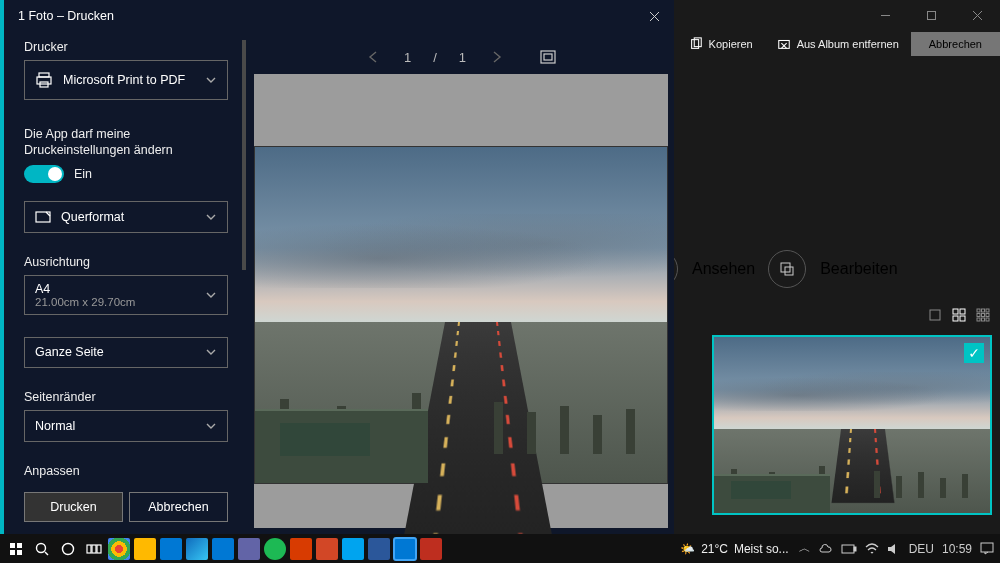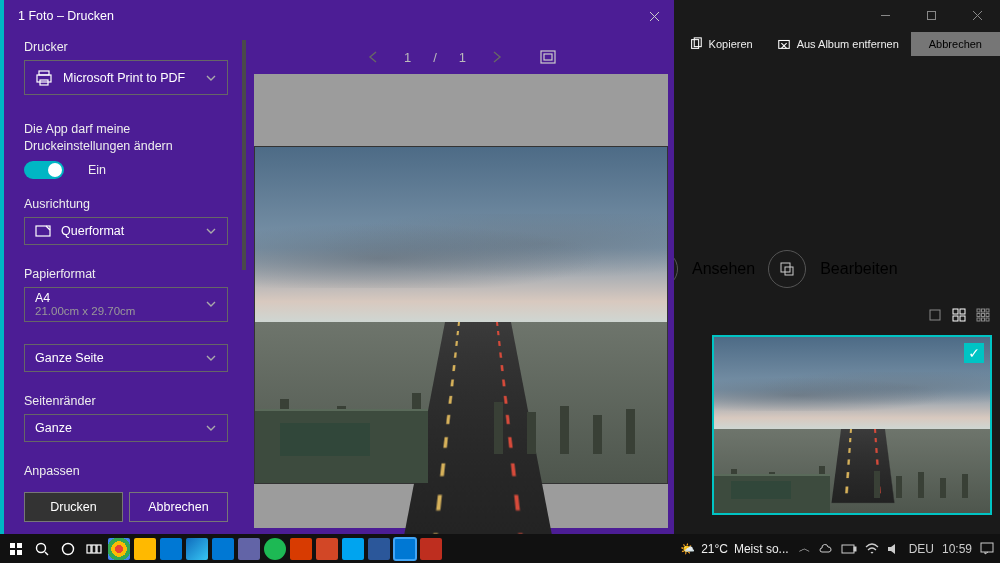--- a/index.html
+++ b/index.html
@@ -15,38 +15,38 @@
 .bg-actions { position: absolute; top: 250px; left: 640px; display: flex; gap: 13px; }
 .bg-action-row { display: flex; align-items: center; gap: 14px; }
 .bg-action-ic { width: 38px; height: 38px; border: 1px solid #555; border-radius: 50%; display: flex; align-items: center; justify-content: center; color: #aaa; }
 .bg-viewicons { position: absolute; top: 306px; right: 8px; display: flex; gap: 6px; }
 .bg-viewicons .vi { width: 18px; height: 18px; display:flex; align-items:center; justify-content:center; color: #888; font-size:14px; }
 .bg-viewicons .vi.active { color: #fff; }
 .bg-thumb { position: absolute; top: 335px; right: 8px; width: 280px; height: 180px; border: 2px solid #00c4c4; background: #556; }
 .bg-thumb-check { position: absolute; top: 6px; right: 6px; width: 20px; height: 20px; background: #00c4c4; display: flex; align-items: center; justify-content: center; color: #fff; font-size: 14px; }
 
 
-.dialog { position: absolute; top: 0; left: 0; width: 674px; height: 534px; background: #4c1d95; border-left: 4px solid #00b6c4; display: flex; }
+.dialog { position: absolute; top: 0; left: 0; width: 674px; height: 534px; background: #0f172a; border-left: 4px solid #00b6c4; display: flex; }
 .dialog-titlebar { position: absolute; top: 0; left: 0; right: 0; height: 32px; display: flex; justify-content: space-between; align-items: center; padding: 0 14px; color: #fff; font-size: 12.5px; }
 .dialog-close { color: #ccc; font-size: 14px; cursor: pointer; }
 .dlg-left { width: 244px; padding: 40px 20px 12px 20px; display: flex; flex-direction: column; position: relative; overflow: hidden; }
 .dlg-scroll { position:absolute; right:2px; top:40px; width:4px; height:420px; background:transparent; }
 .dlg-scroll-th { position:absolute; top:0; width:4px; height:230px; background:#4a4a4a; }
 .lbl { color: #eee; font-size: 12.5px; margin-bottom: 6px; }
 .sublbl { color: #eee; font-size: 12.5px; margin: 4px 0 6px 0; line-height:1.35; }
 .sel { border: 1px solid #666; height: 32px; display: flex; align-items: center; padding: 0 10px; color: #fff; font-size: 12.5px; justify-content: space-between; margin-bottom: 22px; position: relative; }
 .sel.tall { height: 40px; }
 .sel .chev { color: #aaa; }
 .sel .ic { margin-right: 10px; display:flex; }
 .sel .two { display:flex; flex-direction:column; }
 .sel .two .s2 { color:#999; font-size:11.5px; }
 .toggle-row { display: flex; align-items: center; gap: 10px; margin-bottom: 18px; }
 .toggle { width: 40px; height: 18px; background: #00b6c4; border-radius: 10px; position: relative; }
 .toggle::after { content: ""; position: absolute; right: 2px; top: 2px; width: 14px; height: 14px; background: #fff; border-radius: 50%; }
-.toggle-lbl { color: #eee; font-size: 12.5px; margin-left: 14px; }
+.toggle-lbl { color: #eee; font-size: 12.5px; }
 .dlg-buttons { margin-top: auto; display: flex; gap: 6px; padding-top:8px;}
 .dlg-btn { flex: 1; height: 30px; border: 1px solid #777; background: #333; color: #fff; font-size: 12.5px; display: flex; align-items: center; justify-content: center; }
 .dlg-btn.outline { background: transparent; }
 .dlg-right { flex: 1; display: flex; flex-direction: column; padding: 40px 6px 6px 6px; }
 .pager { height: 34px; display: flex; align-items: center; justify-content: center; gap: 22px; color: #bbb; font-size: 13px; }
 .pager .arr.dis { color:#555; }
 .preview-wrap { flex: 1; background: #9c9c9c; position: relative; }
 .preview-page { position: absolute; left: 0; right: 0; top: 72px; bottom: 44px; background: #fff; border: 1px solid #333; }
 .preview-img { position: absolute; inset: 0; background: #6a7a8a; }
 
@@ -237,37 +237,36 @@
           </svg>
         </span>
     </div>
 
     <div class="sublbl">Die App darf meine Druckeinstellungen ändern</div>
     <div class="toggle-row">
       <div class="toggle"></div>
       <div class="toggle-lbl">Ein</div>
     </div>
 
-    <div class="lbl">Ausrichtung</div>
     <div class="sel">
       <span class="ic">
           <svg width="16" height="14" fill="none" stroke="#fff" stroke-width="1.2">
             <rect x="1" y="2" width="14" height="10"></rect>
             <polyline points="11,2 15,6"></polyline>
           </svg>
         </span>
       <span style="flex:1">Querformat</span>
       <span class="chev">
           <svg width="12" height="12" fill="none" stroke="#aaa" stroke-width="1.4">
             <polyline points="2,4 6,8 10,4"></polyline>
           </svg>
         </span>
     </div>
 
-    <div class="lbl">Papierformat</div>
+    <div class="lbl">Ausrichtung</div>
     <div class="sel tall">
       <span class="two">
         <span>A4</span>
         <span class="s2">21.00cm x 29.70cm</span>
       </span>
       <span class="chev">
           <svg width="12" height="12" fill="none" stroke="#aaa" stroke-width="1.4">
             <polyline points="2,4 6,8 10,4"></polyline>
           </svg>
         </span>
@@ -277,21 +276,21 @@
       <span style="flex:1">Ganze Seite</span>
       <span class="chev">
           <svg width="12" height="12" fill="none" stroke="#aaa" stroke-width="1.4">
             <polyline points="2,4 6,8 10,4"></polyline>
           </svg>
         </span>
     </div>
 
     <div class="lbl">Seitenränder</div>
     <div class="sel">
-      <span style="flex:1">Ganze</span>
+      <span style="flex:1">Normal</span>
       <span class="chev">
           <svg width="12" height="12" fill="none" stroke="#aaa" stroke-width="1.4">
             <polyline points="2,4 6,8 10,4"></polyline>
           </svg>
         </span>
     </div>
 
     <div class="lbl">Anpassen</div>
 
     <div class="dlg-buttons">

